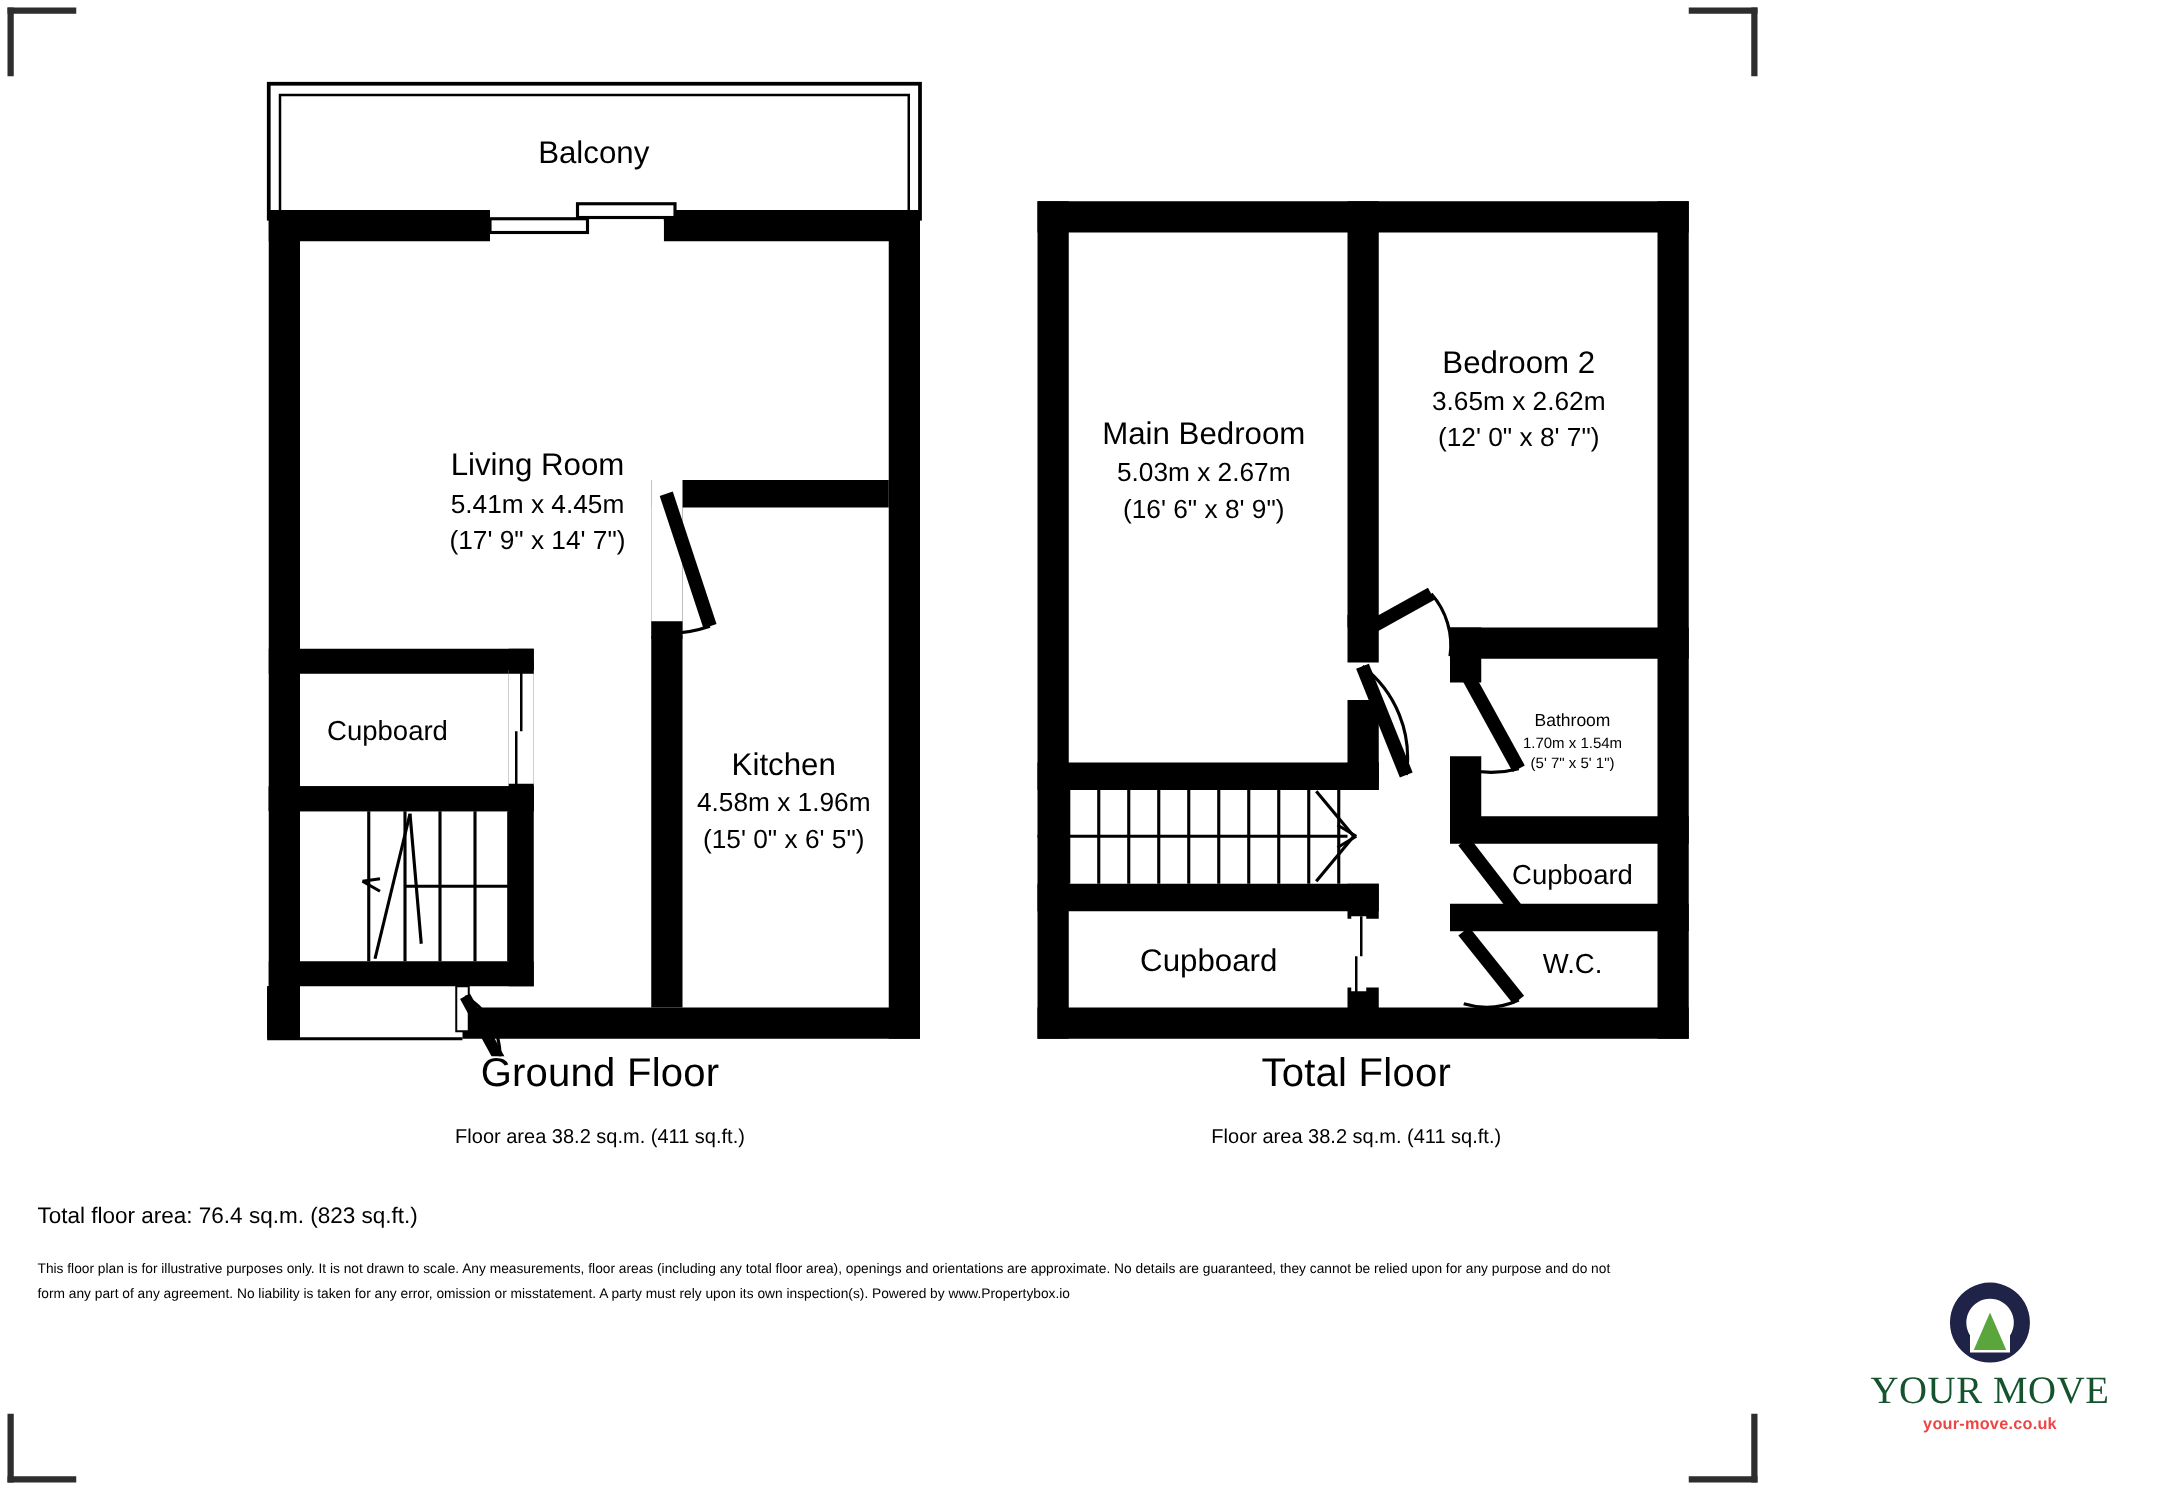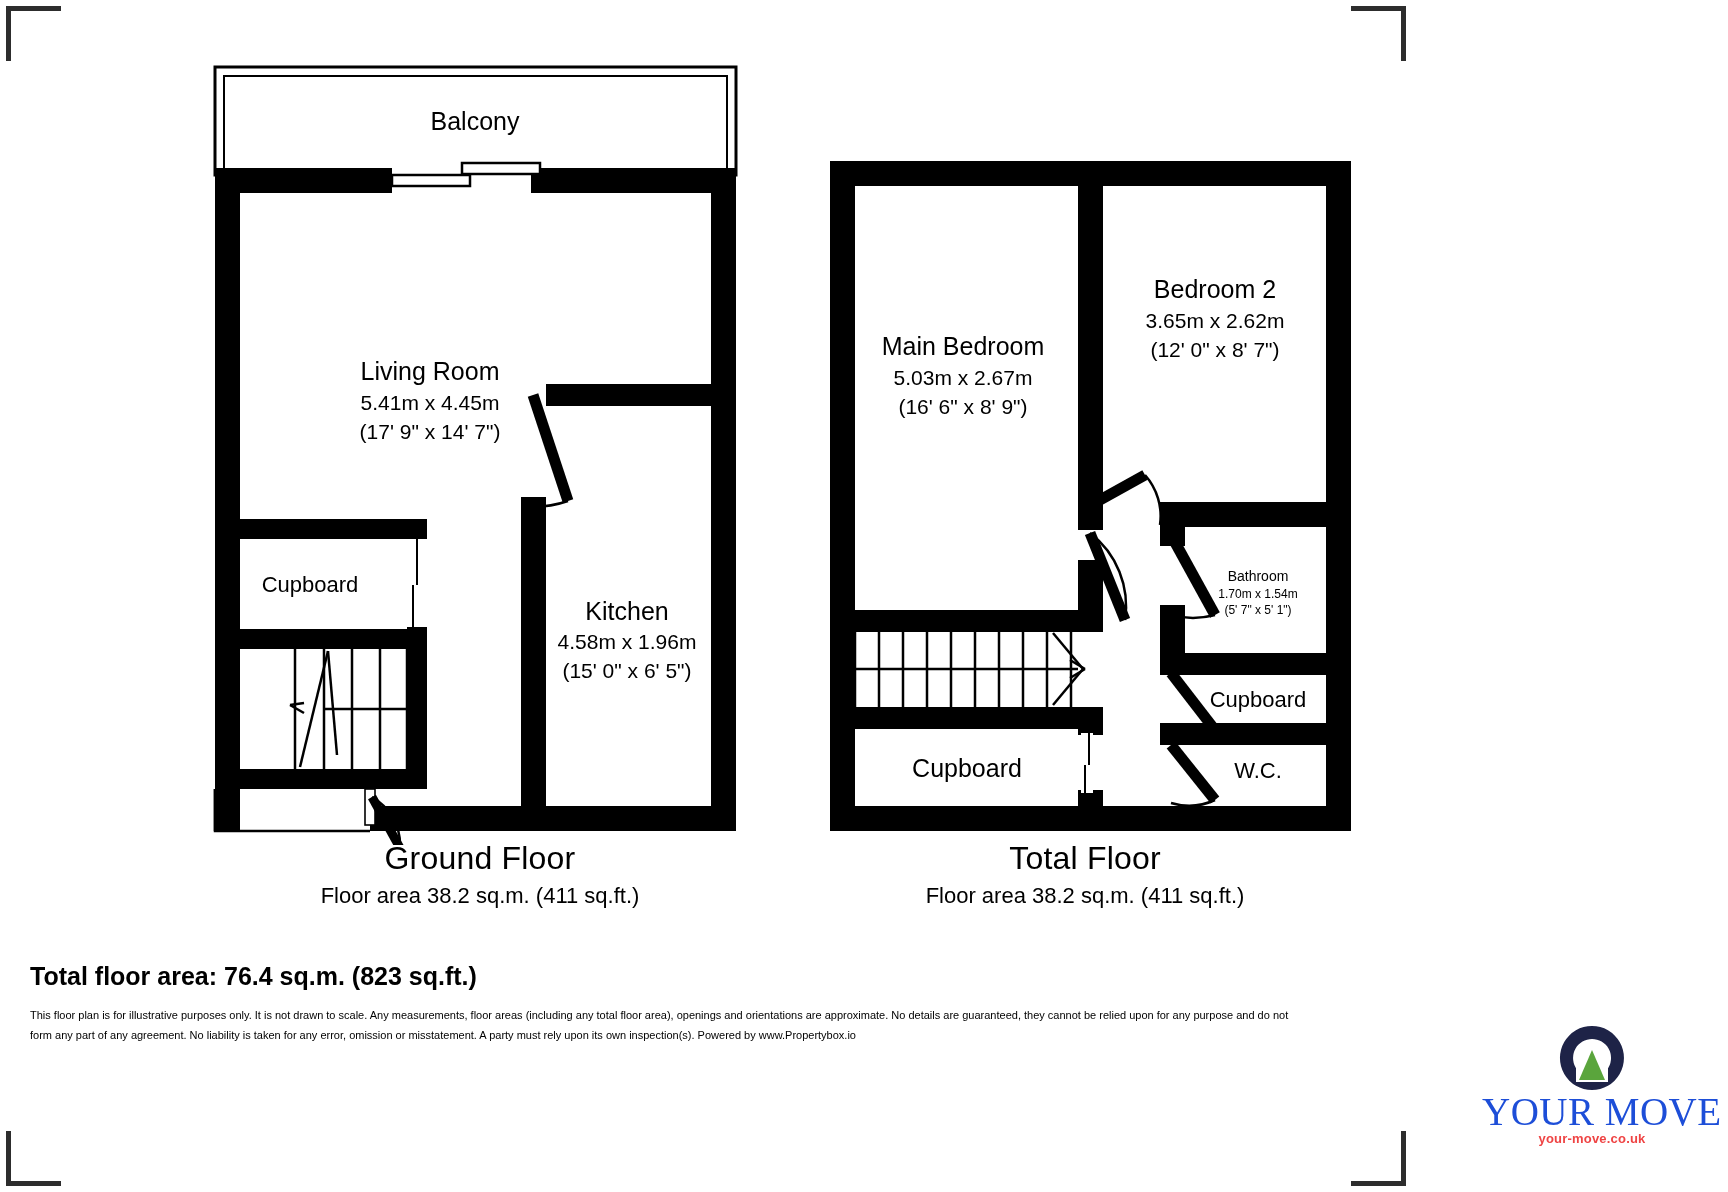--- a/index.html
+++ b/index.html
@@ -53,34 +53,34 @@
   #first-floor-caption  { left: 805px; top: 838px; }
 
   .floor-caption .floor-title {
     font-size: 32px;
     font-weight: 400;
     letter-spacing: 0.2px;
     line-height: 40px;
     white-space: nowrap;
   }
   .floor-caption .floor-area {
-    font-size: 22px;
+    font-size: 16px;
     font-weight: 400;
     line-height: 32px;
     white-space: nowrap;
-    margin-top: 2px;
+    margin-top: 16px;
   }
 
   
   #total-area {
     position: absolute;
     left: 30px;
     top: 962px;
-    font-size: 25px;
-    font-weight: 700;
+    font-size: 18px;
+    font-weight: 400;
     white-space: nowrap;
   }
   #disclaimer {
     position: absolute;
     left: 30px;
     top: 1006px;
     width: 1275px;
     font-size: 11px;
     line-height: 19.5px;
     text-align: left;
@@ -95,23 +95,23 @@
     width: 220px;
     height: 140px;
   }
   #brand-logo .logo-mark {
     display: block;
     margin: 0 auto;
   }
   #brand-logo .logo-wordmark {
     text-align: center;
     font-family: "Liberation Serif", serif;
-    font-size: 39px;
+    font-size: 31px;
     letter-spacing: 0.5px;
-    color: #1d4ed8;
+    color: #14532d;
     line-height: 36px;
     white-space: nowrap;
   }
   #brand-logo .logo-url {
     text-align: center;
     font-size: 13px;
     font-weight: bold;
     color: #ef4444;
     letter-spacing: 0.2px;
     line-height: 18px;

